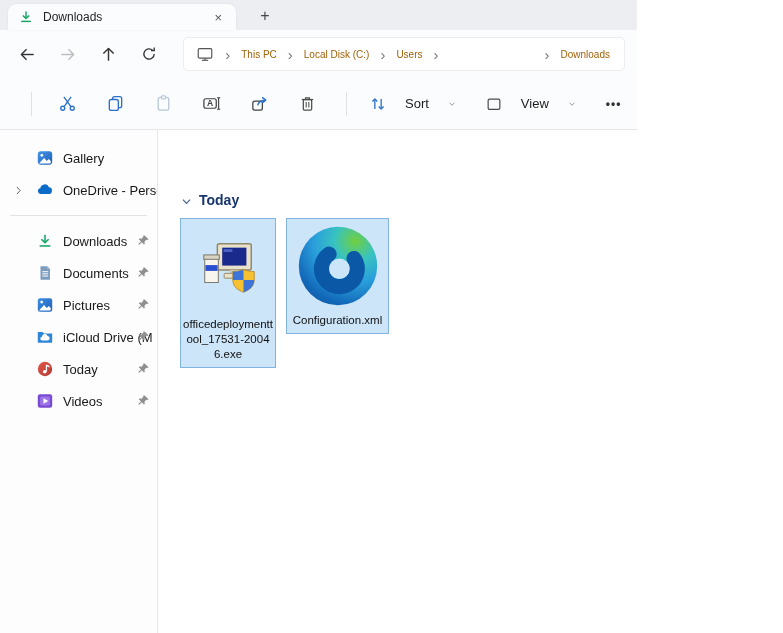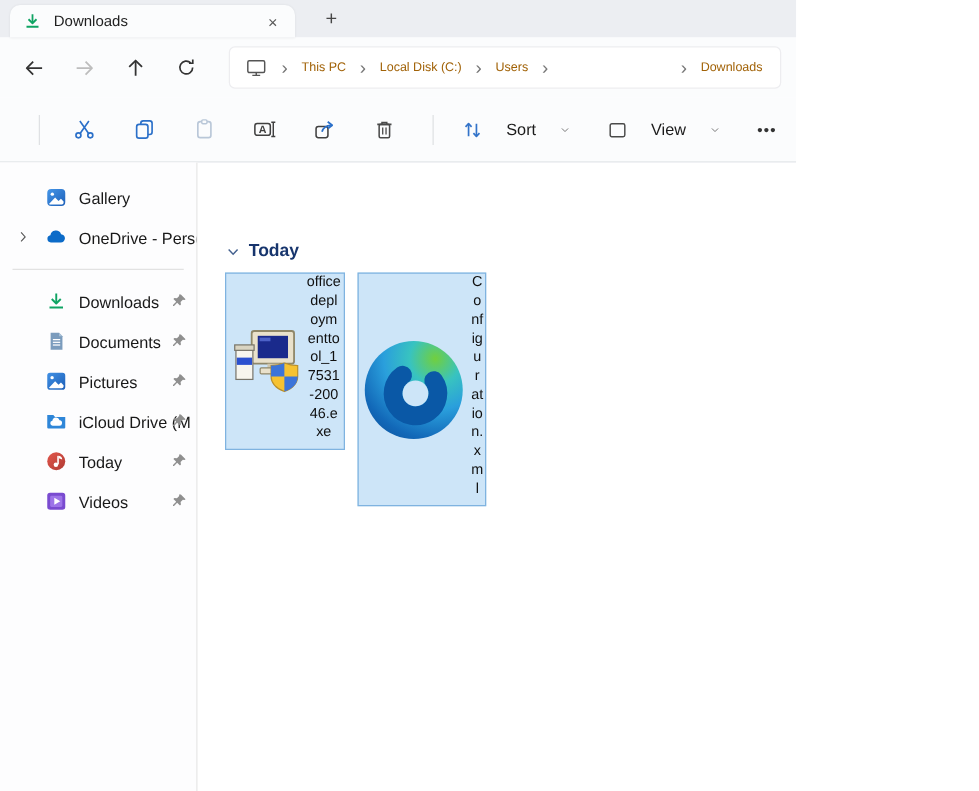--- a/index.html
+++ b/index.html
@@ -44,21 +44,21 @@
   .side-chevron { position:absolute; left:12px; top:9px; }
   .side-ic { width:18px; height:18px; flex:0 0 auto; }
   .side-label { font-size:13px; color:#191919; margin-left:9px; white-space:nowrap; overflow:hidden; flex:1; }
   .side-pin { position:absolute; right:7px; top:9px; width:14px; height:14px; }
   .side-sep { height:1px; background:#e2e2e2; margin:9px 10px 9px 10px; }
 
   .content { flex:1; padding:14px 0 0 22px; }
   .group-header { display:flex; align-items:flex-end; gap:6px;margin-top:48px; }
   .group-label { font-size:14px; font-weight:bold; color:#17356d; }
   .files { display:flex; align-items:flex-start; gap:10px; margin-top:10px; }
-  .tile { border:1px solid #7fb3e0; background:#cde5f8; display:flex; flex-direction:row; align-items:center; }
+  .tile { border:1px solid #7fb3e0; background:#cde5f8; display:flex; flex-direction:column; align-items:center; }
   .tile-1 { width:96px; }
   .tile-2 { width:103px; }
   .tile-icon-box { display:flex; align-items:center; justify-content:center; }
   .tile-1 .tile-icon-box { height:98px; }
   .tile-2 .tile-icon-box { height:94px; }
   .tile-label { font-size:11.5px; line-height:15px; color:#101010; text-align:center;
                 word-break:break-all; padding:0 2px 5px 2px; }
 </style>
 </head>
 <body>

